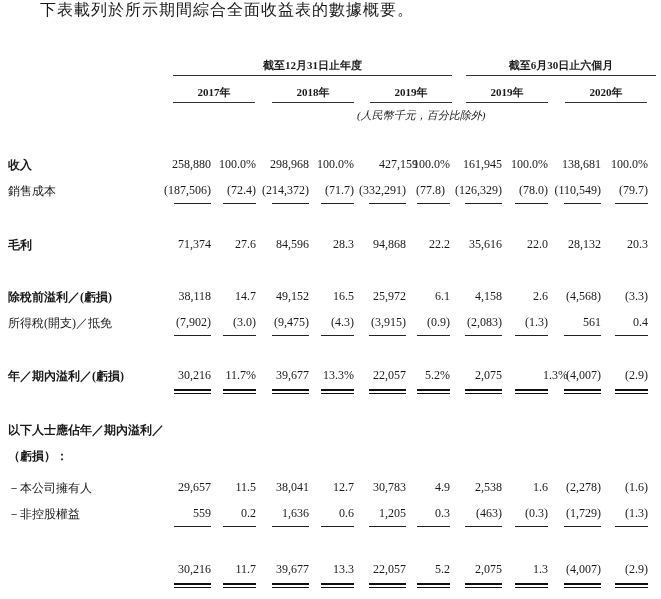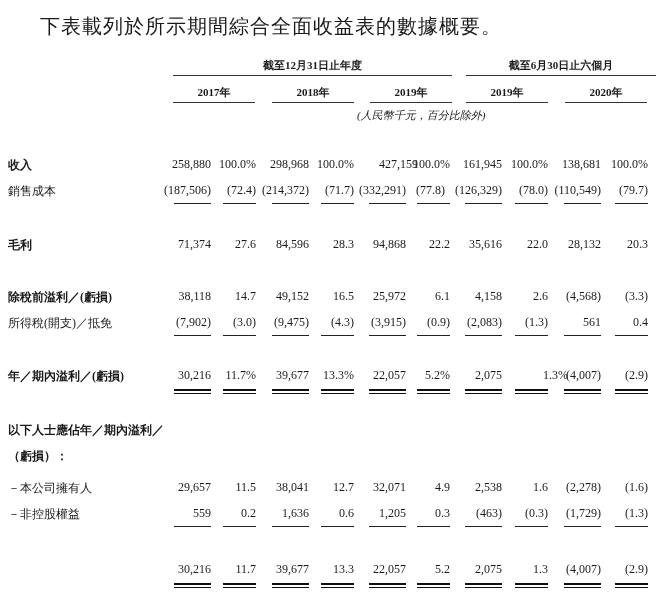--- a/index.html
+++ b/index.html
@@ -1,18 +1,18 @@
 <!DOCTYPE html>
 <html><head>
 <meta charset="utf-8">
 <style>
   html, body { margin:0; padding:0; background:#ffffff; }
   body { width:661px; height:599px; position:relative; overflow:hidden;
          font-family:"Liberation Serif","DejaVu Serif",serif; color:#1a1a1a; }
-  .intro { position:absolute; left:40px; top:13px; font-size:20px; letter-spacing:1px; }
+  .intro { position:absolute; left:40px; top:0; font-size:16px; letter-spacing:1px; }
   .grp { position:absolute; font-size:11px; font-weight:bold; text-align:center; }
   .line { position:absolute; height:1px; background:#333; }
   .yr { position:absolute; font-size:11px; font-weight:bold; text-align:center; }
   .unit { position:absolute; font-size:11px; font-style:italic; left:357px; top:108px; }
   .label { position:absolute; left:8px; font-size:12px; white-space:nowrap; }
   .bold { font-weight:bold; }
   .cell { position:absolute; font-size:12px; text-align:right; white-space:nowrap; }
   .ul { position:absolute; height:1px; background:#222; }
   .dul { position:absolute; height:5px; border-top:2.5px solid #111; border-bottom:1.2px solid #111; box-sizing:border-box; }
 </style>
@@ -136,21 +136,21 @@
     <div class="dul" style="top: 389px; left: 564px; width: 37px;"></div>
     <div class="cell" style="top: 368px; left: 578px; width: 70px;">(2.9)</div>
     <div class="dul" style="top: 389px; left: 615px; width: 33px;"></div>
     <div class="label bold" style="top: 422px;">以下人士應佔年／期內溢利／</div>
     <div class="label bold" style="top: 448px;">（虧損）：</div>
     <div class="label" style="top: 480px;">－本公司擁有人</div>
     <div class="cell" style="top: 480px; left: 141px; width: 70px;">29,657</div>
     <div class="cell" style="top: 480px; left: 186px; width: 70px;">11.5</div>
     <div class="cell" style="top: 480px; left: 239px; width: 70px;">38,041</div>
     <div class="cell" style="top: 480px; left: 284px; width: 70px;">12.7</div>
-    <div class="cell" style="top: 480px; left: 336px; width: 70px;">32,071</div>
+    <div class="cell" style="top: 480px; left: 336px; width: 70px;">30,783</div>
     <div class="cell" style="top: 480px; left: 380px; width: 70px;">4.9</div>
     <div class="cell" style="top: 480px; left: 432px; width: 70px;">2,538</div>
     <div class="cell" style="top: 480px; left: 478px; width: 70px;">1.6</div>
     <div class="cell" style="top: 480px; left: 531px; width: 70px;">(2,278)</div>
     <div class="cell" style="top: 480px; left: 578px; width: 70px;">(1.6)</div>
     <div class="label" style="top: 506px;">－非控股權益</div>
     <div class="cell" style="top: 506px; left: 141px; width: 70px;">559</div>
     <div class="ul" style="top: 526px; left: 174px; width: 37px;"></div>
     <div class="cell" style="top: 506px; left: 186px; width: 70px;">0.2</div>
     <div class="ul" style="top: 526px; left: 223px; width: 33px;"></div>

